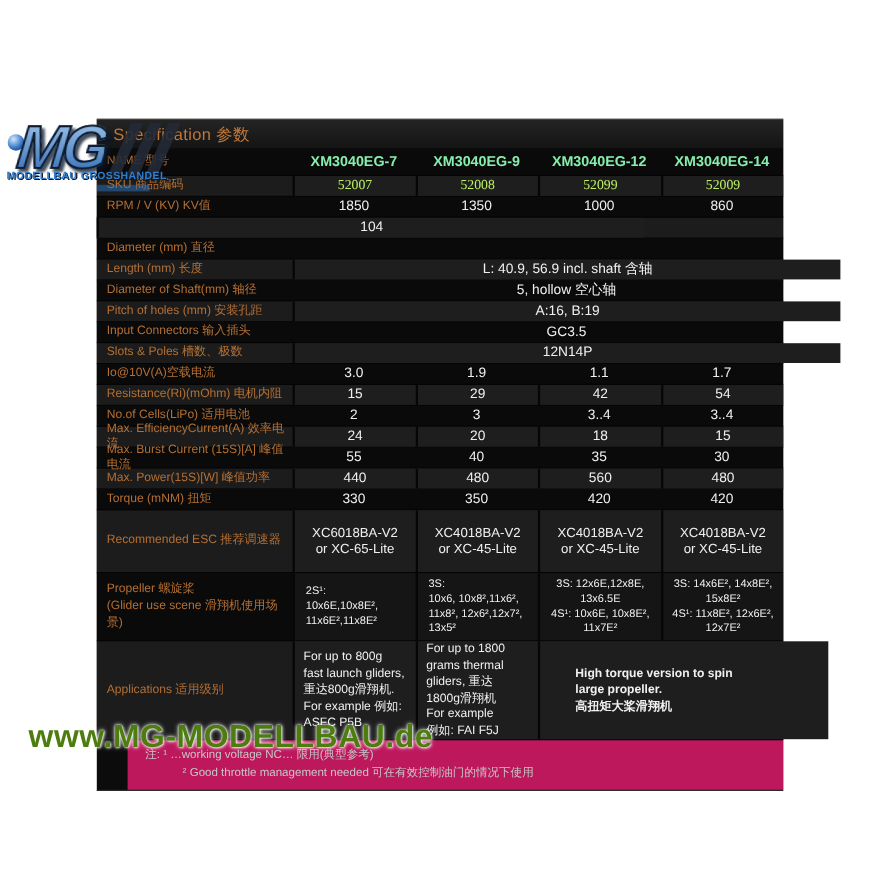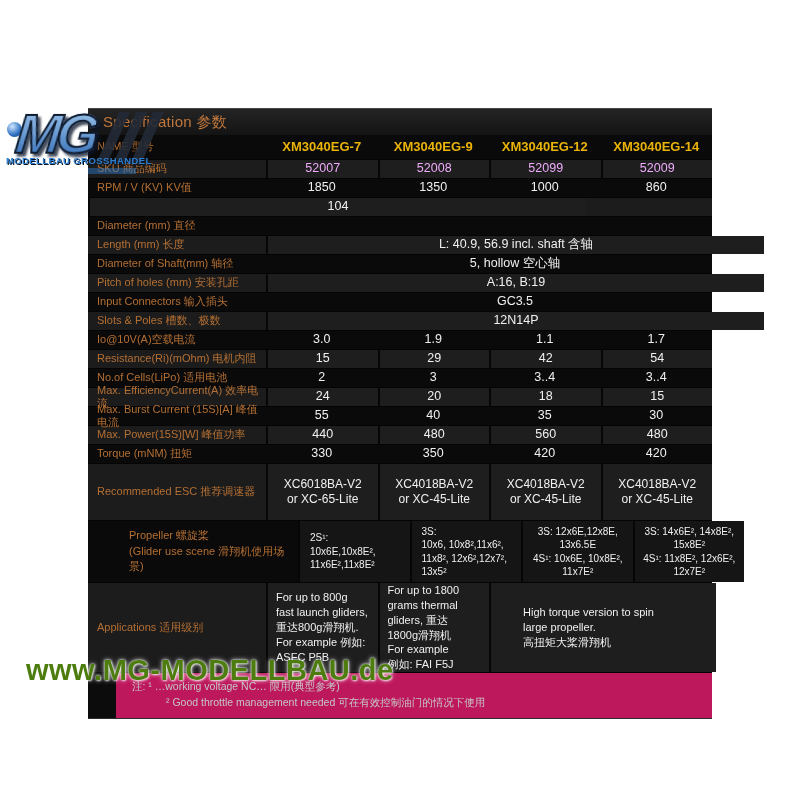--- a/index.html
+++ b/index.html
@@ -13,32 +13,32 @@
                color:#c0773c; font-size:15px; letter-spacing:0.3px; }
   .row { display:flex; border-bottom:1px solid #040404; }
   .row.dark  { background:#0a0a0a; }
   .row.light { background:#1c1c1c; }
   .cell { white-space:pre-line; }
   .cell-label { width:178px; flex:none; display:flex; align-items:center; padding-left:9px;
                 color:#b46f33; font-size:11px; line-height:1.2; }
   .cell-val { width:111.5px; flex:none; display:flex; align-items:center; justify-content:center;
               text-align:center; color:#f0f0f0; font-size:12.5px; line-height:1.25; }
   .cell-val.span4 { width:498px; }
-  .cell-val.span2 { width:227px; }
+  .cell-val.span2 { width:264px;font-weight:bold; }
   .light .cell-val, .esc .cell-val, .prop .cell-val, .apps .cell-val {
       border-left:2px solid #060606; background:#1e1e1e; }
   .dark .cell-val { background:transparent; }
   .prop .cell-val { background:#151515; }
   .row.hdr  { height:25px; }
   .row.std  { height:19px; }
   .row.esc  { height:57px; }
-  .row.prop { height:62px;padding-left:32px; }
+  .row.prop { height:62px; }
   .row.apps { height:90px; }
-  .hdr .cell-val { font-weight:bold; color:#eab308; font-size:13px; }
-  .cell-val.muted { color:#f0abfc; }
+  .hdr .cell-val { font-weight:bold; color:#86efac; font-size:13px; }
+  .cell-val.muted { color:#bef264;font-family:Liberation Serif, serif; }
   .esc .cell-val { font-size:12px; }
   .prop .cell-val { font-size:10px; line-height:1.35; }
   .apps .cell-val { font-size:11px; line-height:1.35; justify-content:flex-start; text-align:left; padding:4px 4px 4px 8px; }
   .apps .cell-val.span2 { padding-left:32px; }
   .cell-val.al-left { justify-content:flex-start; text-align:left; padding-left:10px; }
   .prop .cell-label { line-height:1.4; }
 
   
   .footnotes { height:45px; background:#be185d; padding:5px 0 0 16px; color:#c6c6c6; font-size:10.5px; line-height:1.55;margin-left:28px; }
   .footnote-2 { padding-left:34px; }

